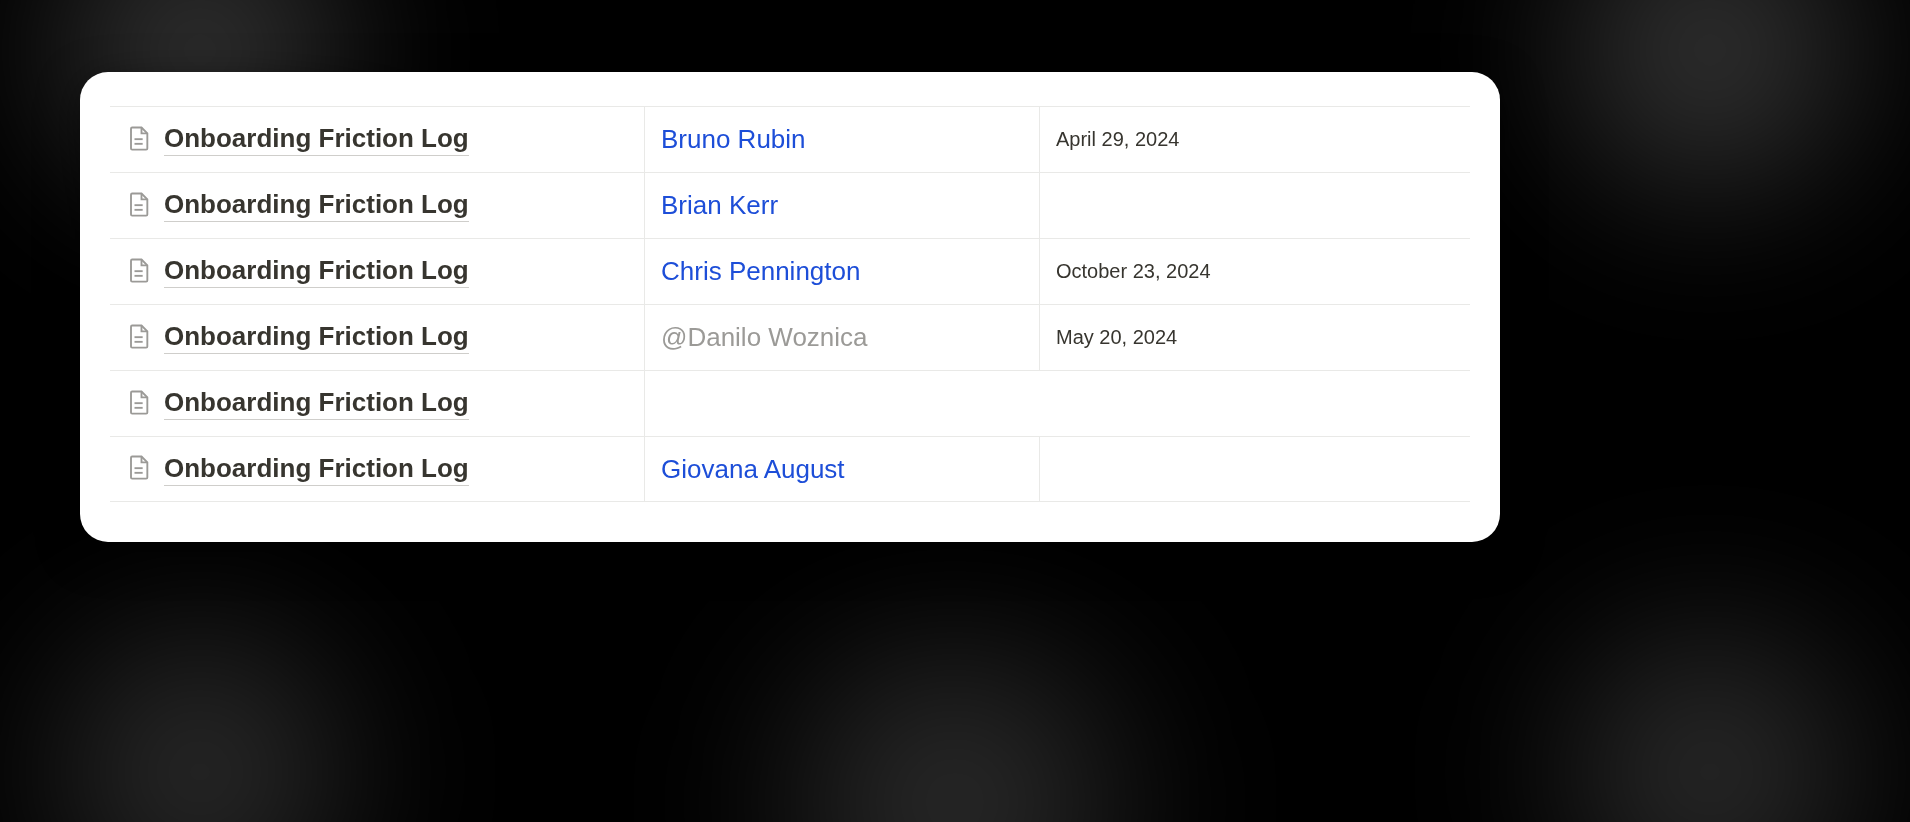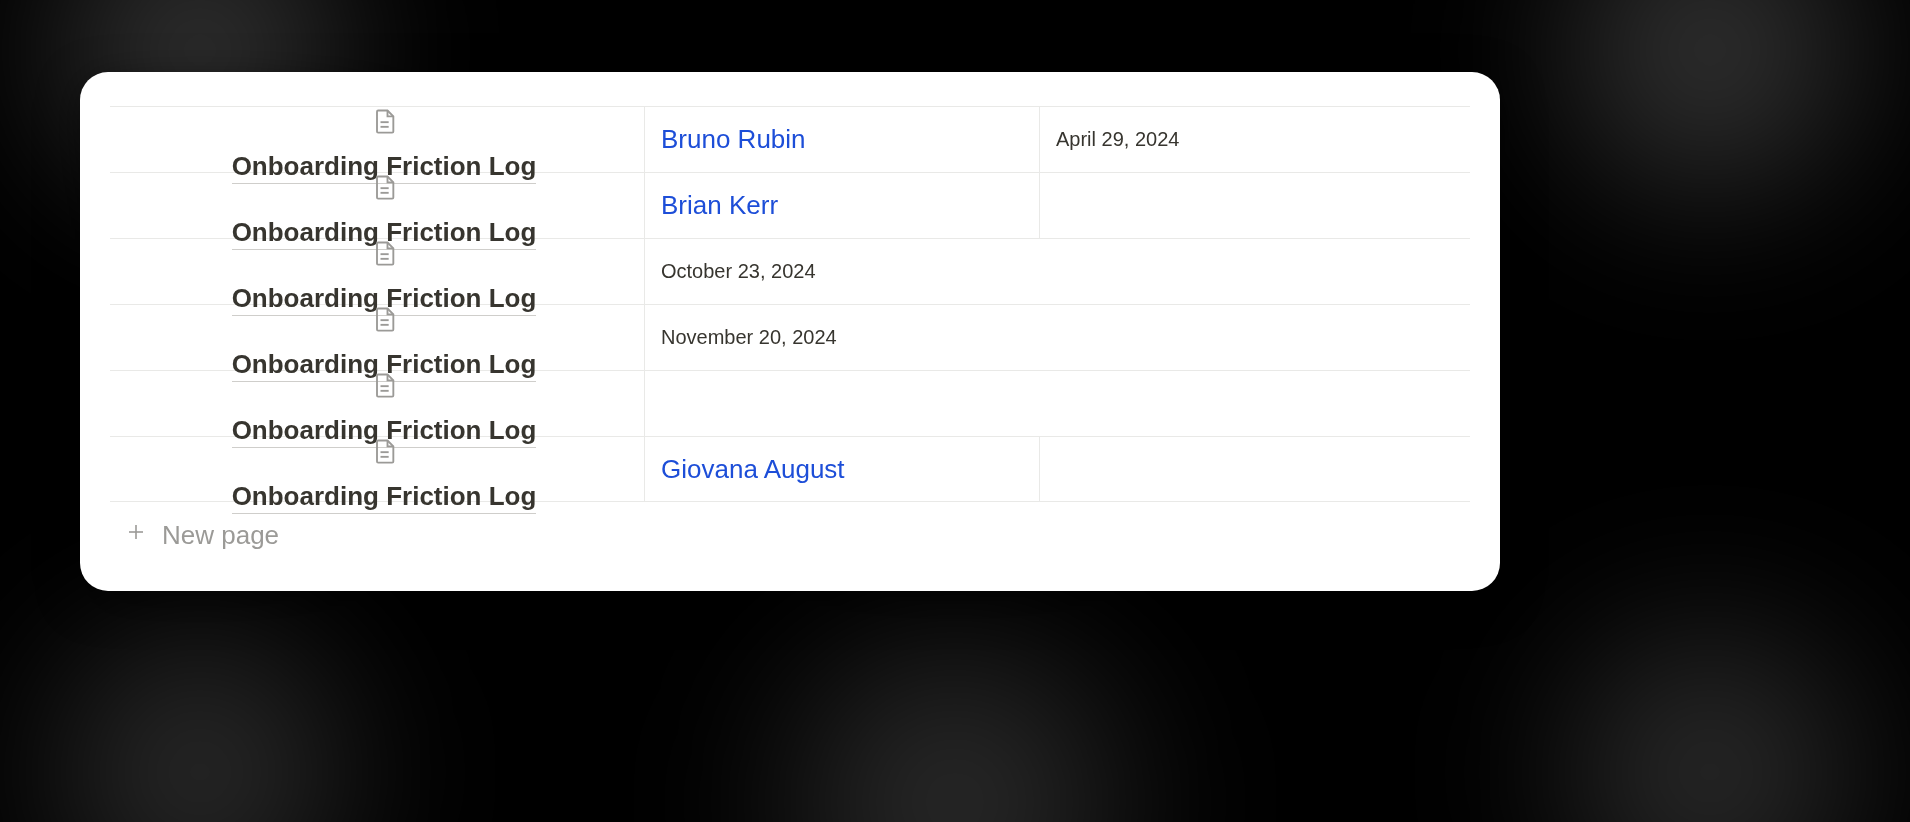--- a/index.html
+++ b/index.html
@@ -92,21 +92,20 @@
     }
     
     .cell-title {
       display: flex;
       align-items: center;
       width: 535px;
       padding-left: 14px;
       border-right: 1px solid #e9e9e7;
       height: 100%;
       gap: 12px;
-      flex-direction: column;
     }
     
     .cell-author {
       width: 395px;
       padding-left: 16px;
       border-right: 1px solid #e9e9e7;
       height: 100%;
       display: flex;
       align-items: center;
       font-size: 26px;
@@ -206,36 +205,38 @@
         <span>
           <svg class="page-icon" viewBox="0 0 24 24" fill="none" stroke="currentColor" stroke-width="1.6">
             <path d="M7 3h8l5 5v13a1 1 0 0 1-1 1H7a1 1 0 0 1-1-1V4a1 1 0 0 1 1-1z"></path>
             <path d="M15 3v5h5"></path>
             <line x1="9" y1="13" x2="16" y2="13"></line>
             <line x1="9" y1="17" x2="16" y2="17"></line>
           </svg>
         </span>
         <span class="title-text">Onboarding Friction Log</span>
       </div>
+      <div class="cell-author">Chris Pennington</div>
       <div class="cell-date">October 23, 2024</div>
     </div>
 
     <div class="row">
       <div class="cell-title">
         <span>
           <svg class="page-icon" viewBox="0 0 24 24" fill="none" stroke="currentColor" stroke-width="1.6">
             <path d="M7 3h8l5 5v13a1 1 0 0 1-1 1H7a1 1 0 0 1-1-1V4a1 1 0 0 1 1-1z"></path>
             <path d="M15 3v5h5"></path>
             <line x1="9" y1="13" x2="16" y2="13"></line>
             <line x1="9" y1="17" x2="16" y2="17"></line>
           </svg>
         </span>
         <span class="title-text">Onboarding Friction Log</span>
       </div>
-      <div class="cell-date">November 20, 2024</div>
+      <div class="cell-author mention">@Danilo Woznica</div>
+      <div class="cell-date">May 20, 2024</div>
     </div>
 
     <div class="row">
       <div class="cell-title">
         <span>
           <svg class="page-icon" viewBox="0 0 24 24" fill="none" stroke="currentColor" stroke-width="1.6">
             <path d="M7 3h8l5 5v13a1 1 0 0 1-1 1H7a1 1 0 0 1-1-1V4a1 1 0 0 1 1-1z"></path>
             <path d="M15 3v5h5"></path>
             <line x1="9" y1="13" x2="16" y2="13"></line>
             <line x1="9" y1="17" x2="16" y2="17"></line>
@@ -255,22 +256,13 @@
             <line x1="9" y1="17" x2="16" y2="17"></line>
           </svg>
         </span>
         <span class="title-text">Onboarding Friction Log</span>
       </div>
       <div class="cell-author">Giovana August</div>
     </div>
 
   </div>
 
-  <div class="new-page">
-    <span>
-      <svg class="plus-icon" viewBox="0 0 24 24" fill="none" stroke="currentColor" stroke-width="1.6">
-        <line x1="12" y1="5" x2="12" y2="19"></line>
-        <line x1="5" y1="12" x2="19" y2="12"></line>
-      </svg>
-    </span>
-    <span>New page</span>
-  </div>
 </div>
 
 </body></html>

